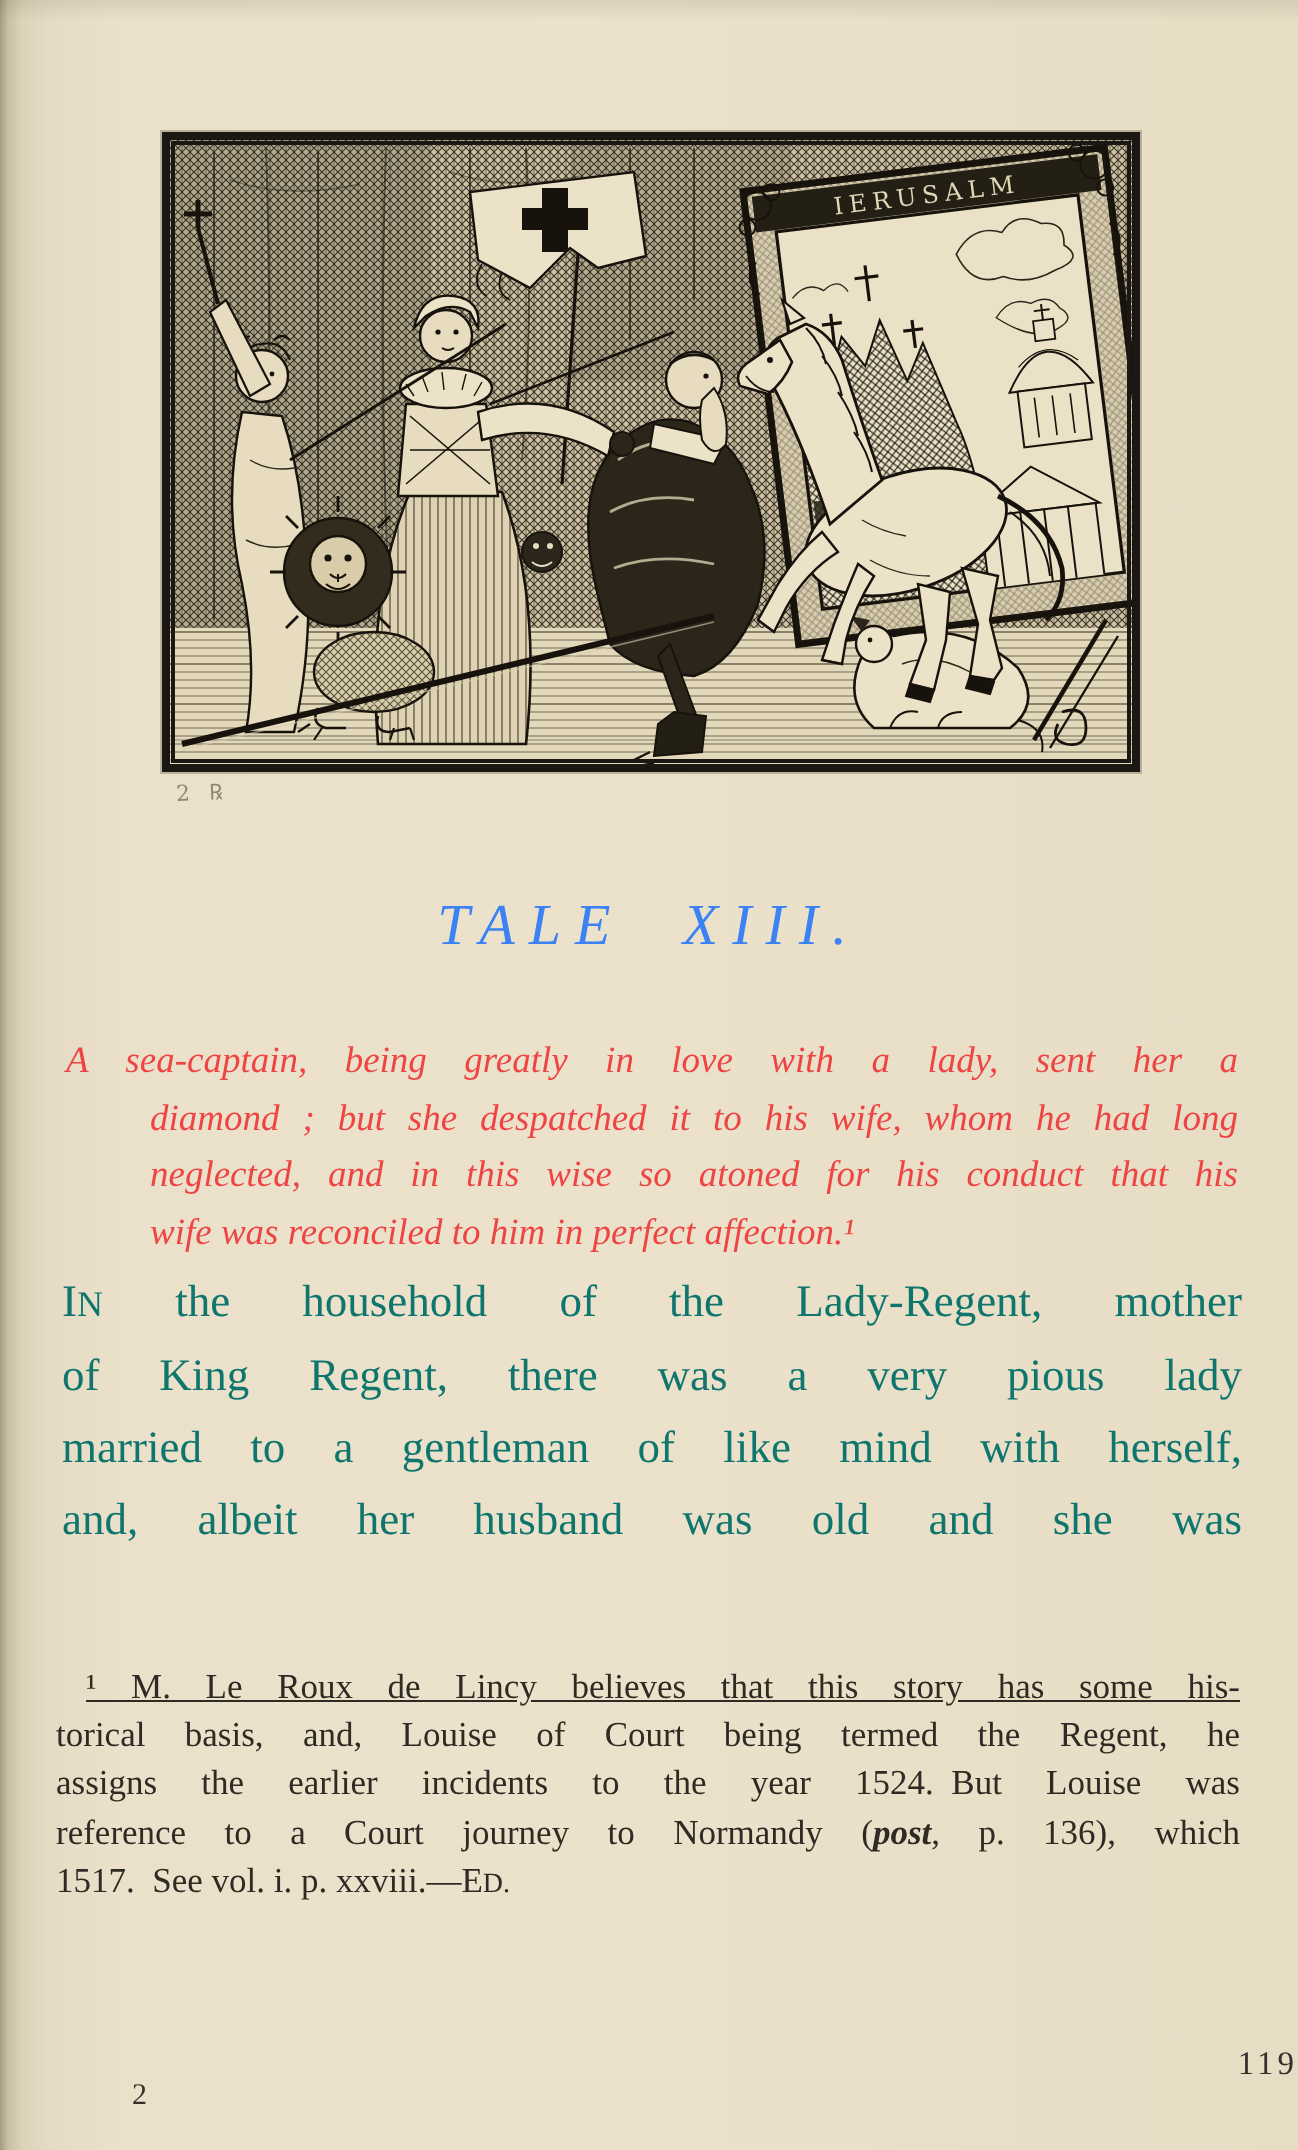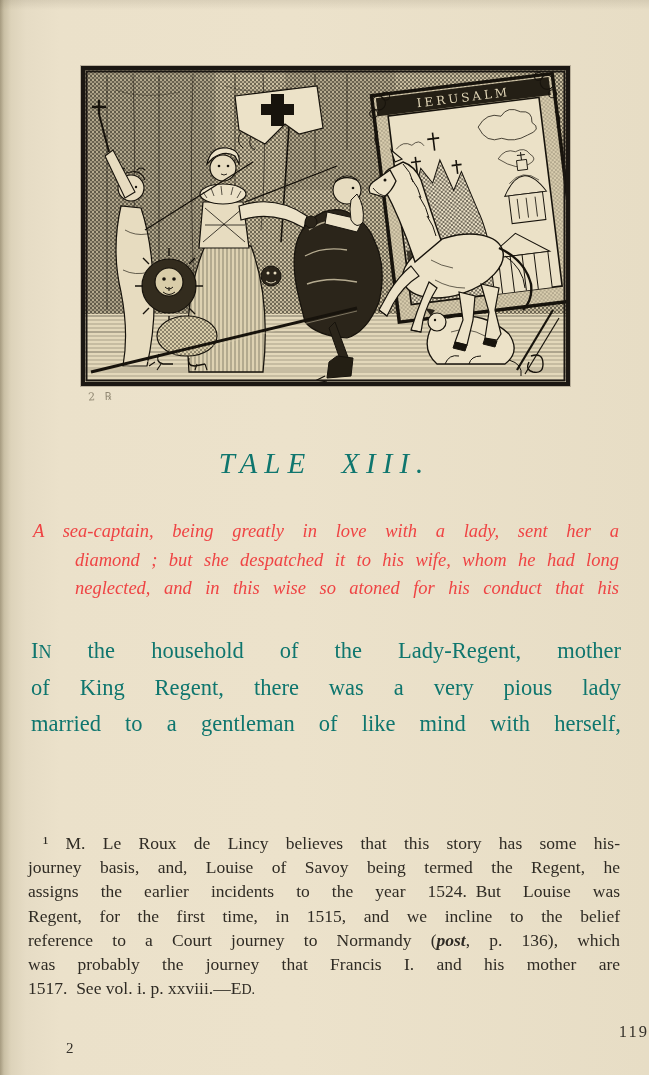--- a/index.html
+++ b/index.html
@@ -29,42 +29,42 @@
   .corner-mark{
     position:absolute;left:88px;top:388px;
     font-family:"DejaVu Serif",serif;font-size:11px;
     color:rgba(84,75,55,.6);letter-spacing:3px;transform:rotate(-2deg);
   }
 
   
   .tale-title{
     position:absolute;left:0;top:447px;width:649px;
     text-align:center;font-style:italic;font-size:29px;
-    letter-spacing:7px;word-spacing:15px;color:#0f766e;
+    letter-spacing:7px;word-spacing:15px;color:#3b82f6;
   }
   .argument{position:absolute;left:33px;top:517px;width:586px;}
   .arg-line{
     font-style:italic;font-size:18.5px;line-height:28.5px;
     text-align:justify;text-align-last:justify;color:#ef4444;
   }
   .arg-line.indent{margin-left:42px;}
   .arg-line.last{text-align-last:left;}
 
   .body-par{position:absolute;left:31px;top:633px;width:590px;}
   .body-line{
     font-size:22.5px;line-height:36px;
     text-align:justify;text-align-last:justify;color:#0f766e;
   }
 
   .footnote{position:absolute;left:28px;top:831px;width:592px;}
   .fn-line{
     font-size:17.5px;line-height:24.2px;
     text-align:justify;text-align-last:justify;color:#2f2b24;
   }
-  .fn-line.first{text-indent:15px;}
+  .fn-line.first{text-indent:15px;text-decoration:underline;}
   .fn-line.last{text-align-last:left;}
 
   .sc{font-size:.8em;}
   .it{font-style:italic;font-weight:bold;}
 
   .signature{
     position:absolute;left:66px;top:1040px;
     font-size:15px;color:#35312a;
   }
   .folio{
@@ -273,34 +273,34 @@
   </div>
 
   <div class="corner-mark">2 ℞</div>
 
   <div class="tale-title">TALE XIII.</div>
 
   <div class="argument">
     <div class="arg-line">A sea-captain, being greatly in love with a lady, sent her a</div>
     <div class="arg-line indent">diamond ; but she despatched it to his wife, whom he had long</div>
     <div class="arg-line indent">neglected, and in this wise so atoned for his conduct that his</div>
+    <div class="arg-line indent last">wife was reconciled to him in perfect affection.¹</div>
   </div>
 
   <div class="body-par">
     <div class="body-line"><span>I</span><span class="sc">N</span><span> the household of the Lady-Regent, mother</span></div>
     <div class="body-line">of King Regent, there was a very pious lady</div>
     <div class="body-line">married to a gentleman of like mind with herself,</div>
+    <div class="body-line">and, albeit her husband was old and she was</div>
   </div>
 
   <div class="footnote">
     <div class="fn-line first">¹ M. Le Roux de Lincy believes that this story has some his-</div>
-    <div class="fn-line">journey basis, and, Louise of Savoy being termed the Regent, he</div>
+    <div class="fn-line">torical basis, and, Louise of Court being termed the Regent, he</div>
     <div class="fn-line">assigns the earlier incidents to the year 1524. But Louise was</div>
-    <div class="fn-line">Regent, for the first time, in 1515, and we incline to the belief</div>
     <div class="fn-line"><span>reference to a Court journey to Normandy (</span><span class="it">post</span><span>, p. 136), which</span></div>
-    <div class="fn-line">was probably the journey that Francis I. and his mother are</div>
     <div class="fn-line last"><span>1517. See vol. i. p. xxviii.—E</span><span class="sc">D.</span></div>
   </div>
 
   <div class="signature">2</div>
   <div class="folio">119</div>
 
 </div>
 
 </body></html>

